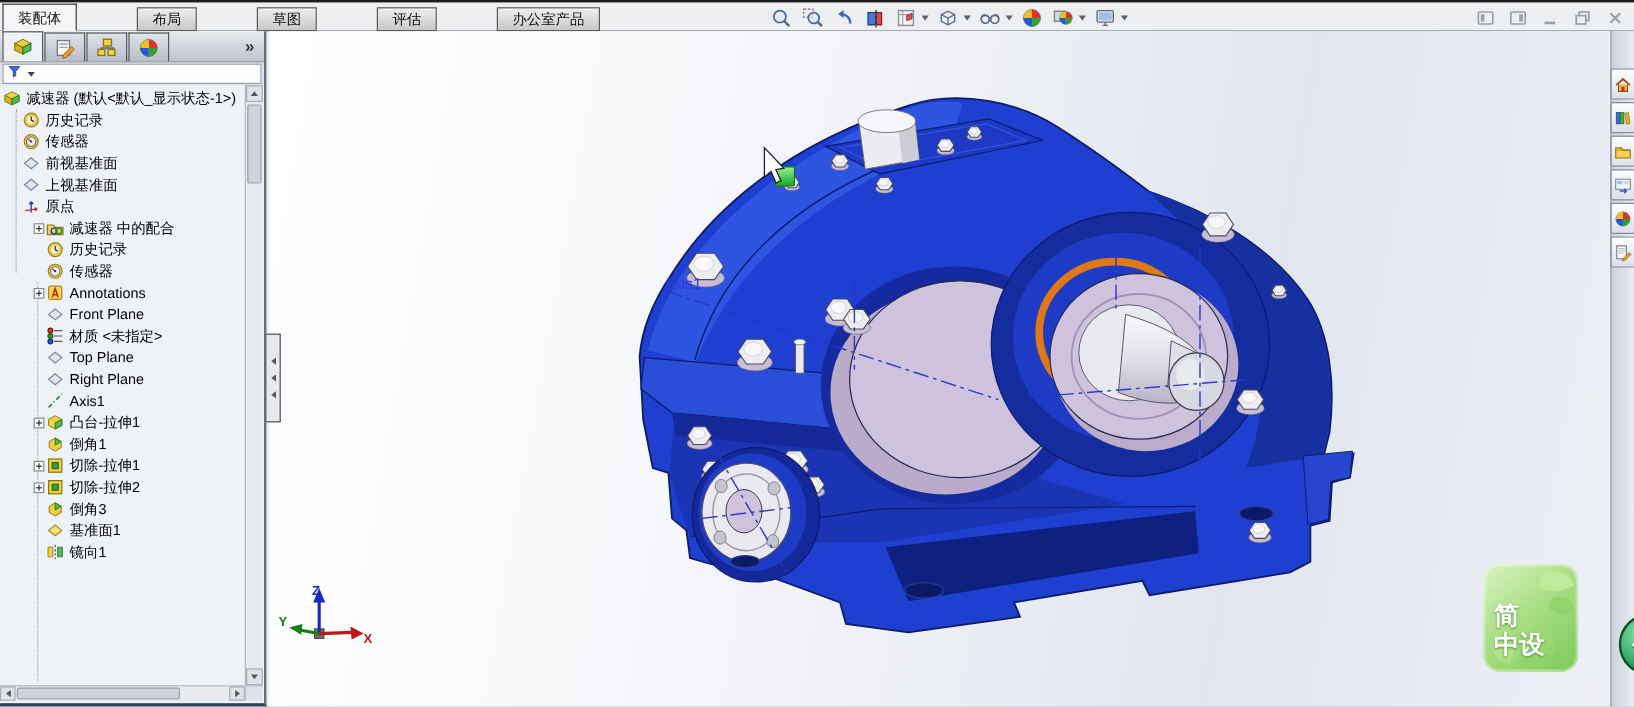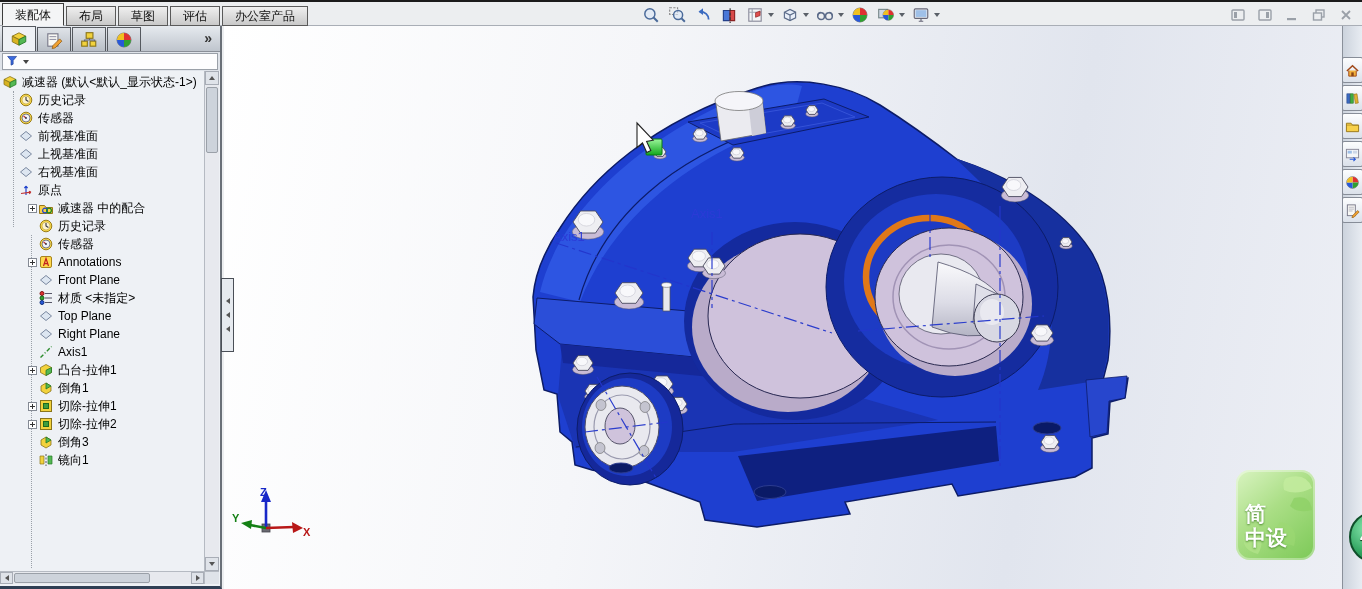--- a/index.html
+++ b/index.html
@@ -1,21 +1,21 @@
 <!DOCTYPE html>
 <html><head>
 <meta charset="utf-8">
 <style>
   html,body{margin:0;padding:0;background:#9aa0a8;}
   *{box-sizing:border-box;font-family:"Liberation Sans","DejaVu Sans",sans-serif;}
   #screen{position:relative;width:1362px;height:589px;overflow:hidden;background:#eceef0;}
 
   
   #topbar{position:absolute;left:0;top:0;width:1362px;height:26px;background:#eceef0;border-top:2px solid #1b1b1b;border-bottom:1px solid #a9aeb6;}
-  #command-tabs{position:absolute;left:2px;top:1px;display:flex;align-items:flex-end;height:23px;}
+  #command-tabs{position:absolute;left:2px;top:1px;display:flex;align-items:flex-end;height:23px;gap:48px;}
   .ctab{height:20px;line-height:19px;padding:0 12px;margin-right:2px;font-size:12px;color:#111;
         background:linear-gradient(#efefef,#c9c9c9);border:1px solid #5a5a5a;cursor:default;white-space:nowrap;}
   .ctab.active{height:23px;line-height:22px;background:#f4f5f6;border-color:#3c3c3c;border-bottom:1px solid #f4f5f6;}
   #headsup{position:absolute;left:638px;top:2px;display:flex;align-items:center;height:22px;}
   .hud-btn{display:flex;align-items:center;justify-content:center;width:24px;height:22px;background:transparent;border:0;padding:0;margin:0 1px;}
   .hud-btn svg{width:18px;height:18px;}
   .caret{width:0;height:0;border-left:3.5px solid transparent;border-right:3.5px solid transparent;border-top:4px solid #5a6068;margin:0 3px 0 0;}
   #win-controls{position:absolute;right:6px;top:4px;display:flex;gap:7px;}
   .win-btn{width:20px;height:17px;border:0;background:transparent;padding:0;display:flex;align-items:center;justify-content:center;}
   .win-btn svg{width:16px;height:16px;}
@@ -293,28 +293,20 @@
           <span class="exp-slot"></span>
           <span class="ticon"><svg viewBox="0 0 16 16" width="16" height="16">
               <path d="M2.5 8 8 3.5 13.5 8 8 12.5z" fill="#cfdcec" fill-opacity=".55" stroke="#7a88a0"></path>
             </svg></span>
           <span class="lbl">上视基准面</span>
         </div>
         <div class="tree-row">
           <span style="width: 6px; flex: 0 0 auto;"></span>
           <span class="exp-slot"></span>
           <span class="ticon"><svg viewBox="0 0 16 16" width="16" height="16">
-              <path d="M2.5 8 8 3.5 13.5 8 8 12.5z" fill="#cfdcec" fill-opacity=".55" stroke="#7a88a0"></path>
-            </svg></span>
-          <span class="lbl">右视基准面</span>
-        </div>
-        <div class="tree-row">
-          <span style="width: 6px; flex: 0 0 auto;"></span>
-          <span class="exp-slot"></span>
-          <span class="ticon"><svg viewBox="0 0 16 16" width="16" height="16">
               <path d="M8 13V4M8 4l-1.6 2.2M8 4l1.6 2.2" stroke="#2244cc" stroke-width="1.2" fill="none"></path>
               <path d="M3 11.5l10-1.4M13 10.1l-2.2-.9M13 10.1l-1.8 1.7" stroke="#c03030" stroke-width="1.1" fill="none"></path>
             </svg></span>
           <span class="lbl">原点</span>
         </div>
         <div class="tree-row">
           <span style="width: 26px; flex: 0 0 auto;"></span>
           <span class="exp-slot">
             <span class="exp-box plus"></span>
           </span>
@@ -443,20 +435,28 @@
           <span class="lbl">切除-拉伸2</span>
         </div>
         <div class="tree-row">
           <span style="width: 26px; flex: 0 0 auto;"></span>
           <span class="exp-slot"></span>
           <span class="ticon"><svg viewBox="0 0 16 16" width="16" height="16">
               <path d="M3 6 8 3l5 3v5l-5 3-5-3z" fill="#f2d23c" stroke="#8a751a" stroke-width=".8"></path>
               <path d="M8 3l5 3-5 3z" fill="#54b854" stroke="#257a25" stroke-width=".8"></path>
             </svg></span>
           <span class="lbl">倒角3</span>
+        </div>
+        <div class="tree-row">
+          <span style="width: 26px; flex: 0 0 auto;"></span>
+          <span class="exp-slot"></span>
+          <span class="ticon"><svg viewBox="0 0 16 16" width="16" height="16">
+              <path d="M2.5 8 8 3.5 13.5 8 8 12.5z" fill="#f5e27a" stroke="#a8881c"></path>
+            </svg></span>
+          <span class="lbl">基准面1</span>
         </div>
         <div class="tree-row">
           <span style="width: 26px; flex: 0 0 auto;"></span>
           <span class="exp-slot"></span>
           <span class="ticon"><svg viewBox="0 0 16 16" width="16" height="16">
               <path d="M2 4h4v8H2z" fill="#f2d23c" stroke="#8a751a" stroke-width=".7"></path>
               <path d="M14 4h-4v8h4z" fill="#54b854" stroke="#257a25" stroke-width=".7"></path>
               <path d="M8 2v12" stroke="#556" stroke-dasharray="2 1.5"></path>
             </svg></span>
           <span class="lbl">镜向1</span>

